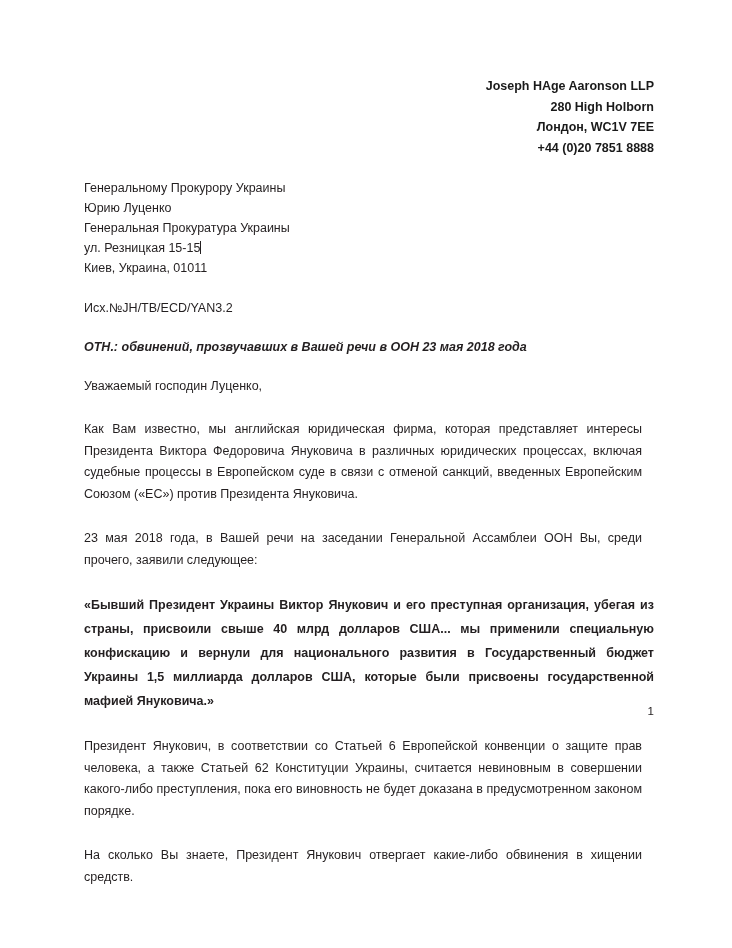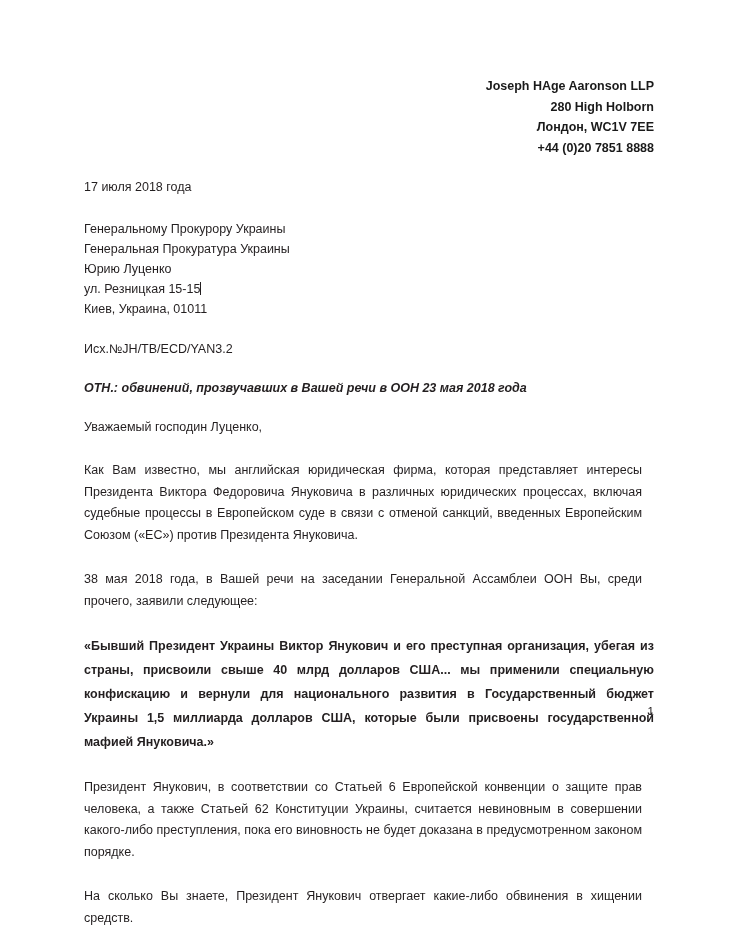--- a/index.html
+++ b/index.html
@@ -92,38 +92,37 @@
 
 <div class="page">
 
   <div class="letterhead">
     <div>Joseph HAge Aaronson LLP</div>
     <div>280 High Holborn</div>
     <div>Лондон, WC1V 7EE</div>
     <div>+44 (0)20 7851 8888</div>
   </div>
 
-  <div class="block date-line">17 июля 2018 года</div>
 
   <div class="block addressee">
     <div>Генеральному Прокурору Украины</div>
+    <div>Юрию Луценко</div>
     <div>Генеральная Прокуратура Украины</div>
-    <div>Юрию Луценко</div>
     <div><span>ул. Резницкая 15-15</span><span class="caret"></span></div>
     <div>Киев, Украина, 01011</div>
   </div>
 
   <div class="block ref-line">Исх.№JH/TB/ECD/YAN3.2</div>
 
   <div class="subject">ОТН.: обвинений, прозвучавших в Вашей речи в ООН 23 мая 2018 года</div>
 
   <div class="block salutation">Уважаемый господин Луценко,</div>
 
   <p class="body-par">Как Вам известно, мы английская юридическая фирма, которая представляет интересы Президента Виктора Федоровича Януковича в различных юридических процессах, включая судебные процессы в Европейском суде в связи с отменой санкций, введенных Европейским Союзом («ЕС») против Президента Януковича.</p>
-  <p class="body-par">38 мая 2018 года, в Вашей речи на заседании Генеральной Ассамблеи ООН Вы, среди прочего, заявили следующее:</p>
+  <p class="body-par">23 мая 2018 года, в Вашей речи на заседании Генеральной Ассамблеи ООН Вы, среди прочего, заявили следующее:</p>
 
   <p class="quote-par">«Бывший Президент Украины Виктор Янукович и его преступная организация, убегая из страны, присвоили свыше 40 млрд долларов США... мы применили специальную конфискацию и вернули для национального развития в Государственный бюджет Украины 1,5 миллиарда долларов США, которые были присвоены государственной мафией Януковича.»</p>
 
   <p class="body-par">Президент Янукович, в соответствии со Статьей 6 Европейской конвенции о защите прав человека, а также Статьей 62 Конституции Украины, считается невиновным в совершении какого-либо преступления, пока его виновность не будет доказана в предусмотренном законом порядке.</p>
   <p class="body-par">На сколько Вы знаете, Президент Янукович отвергает какие-либо обвинения в хищении средств.</p>
 
   <div class="page-number">1</div>
 
 </div>
 

